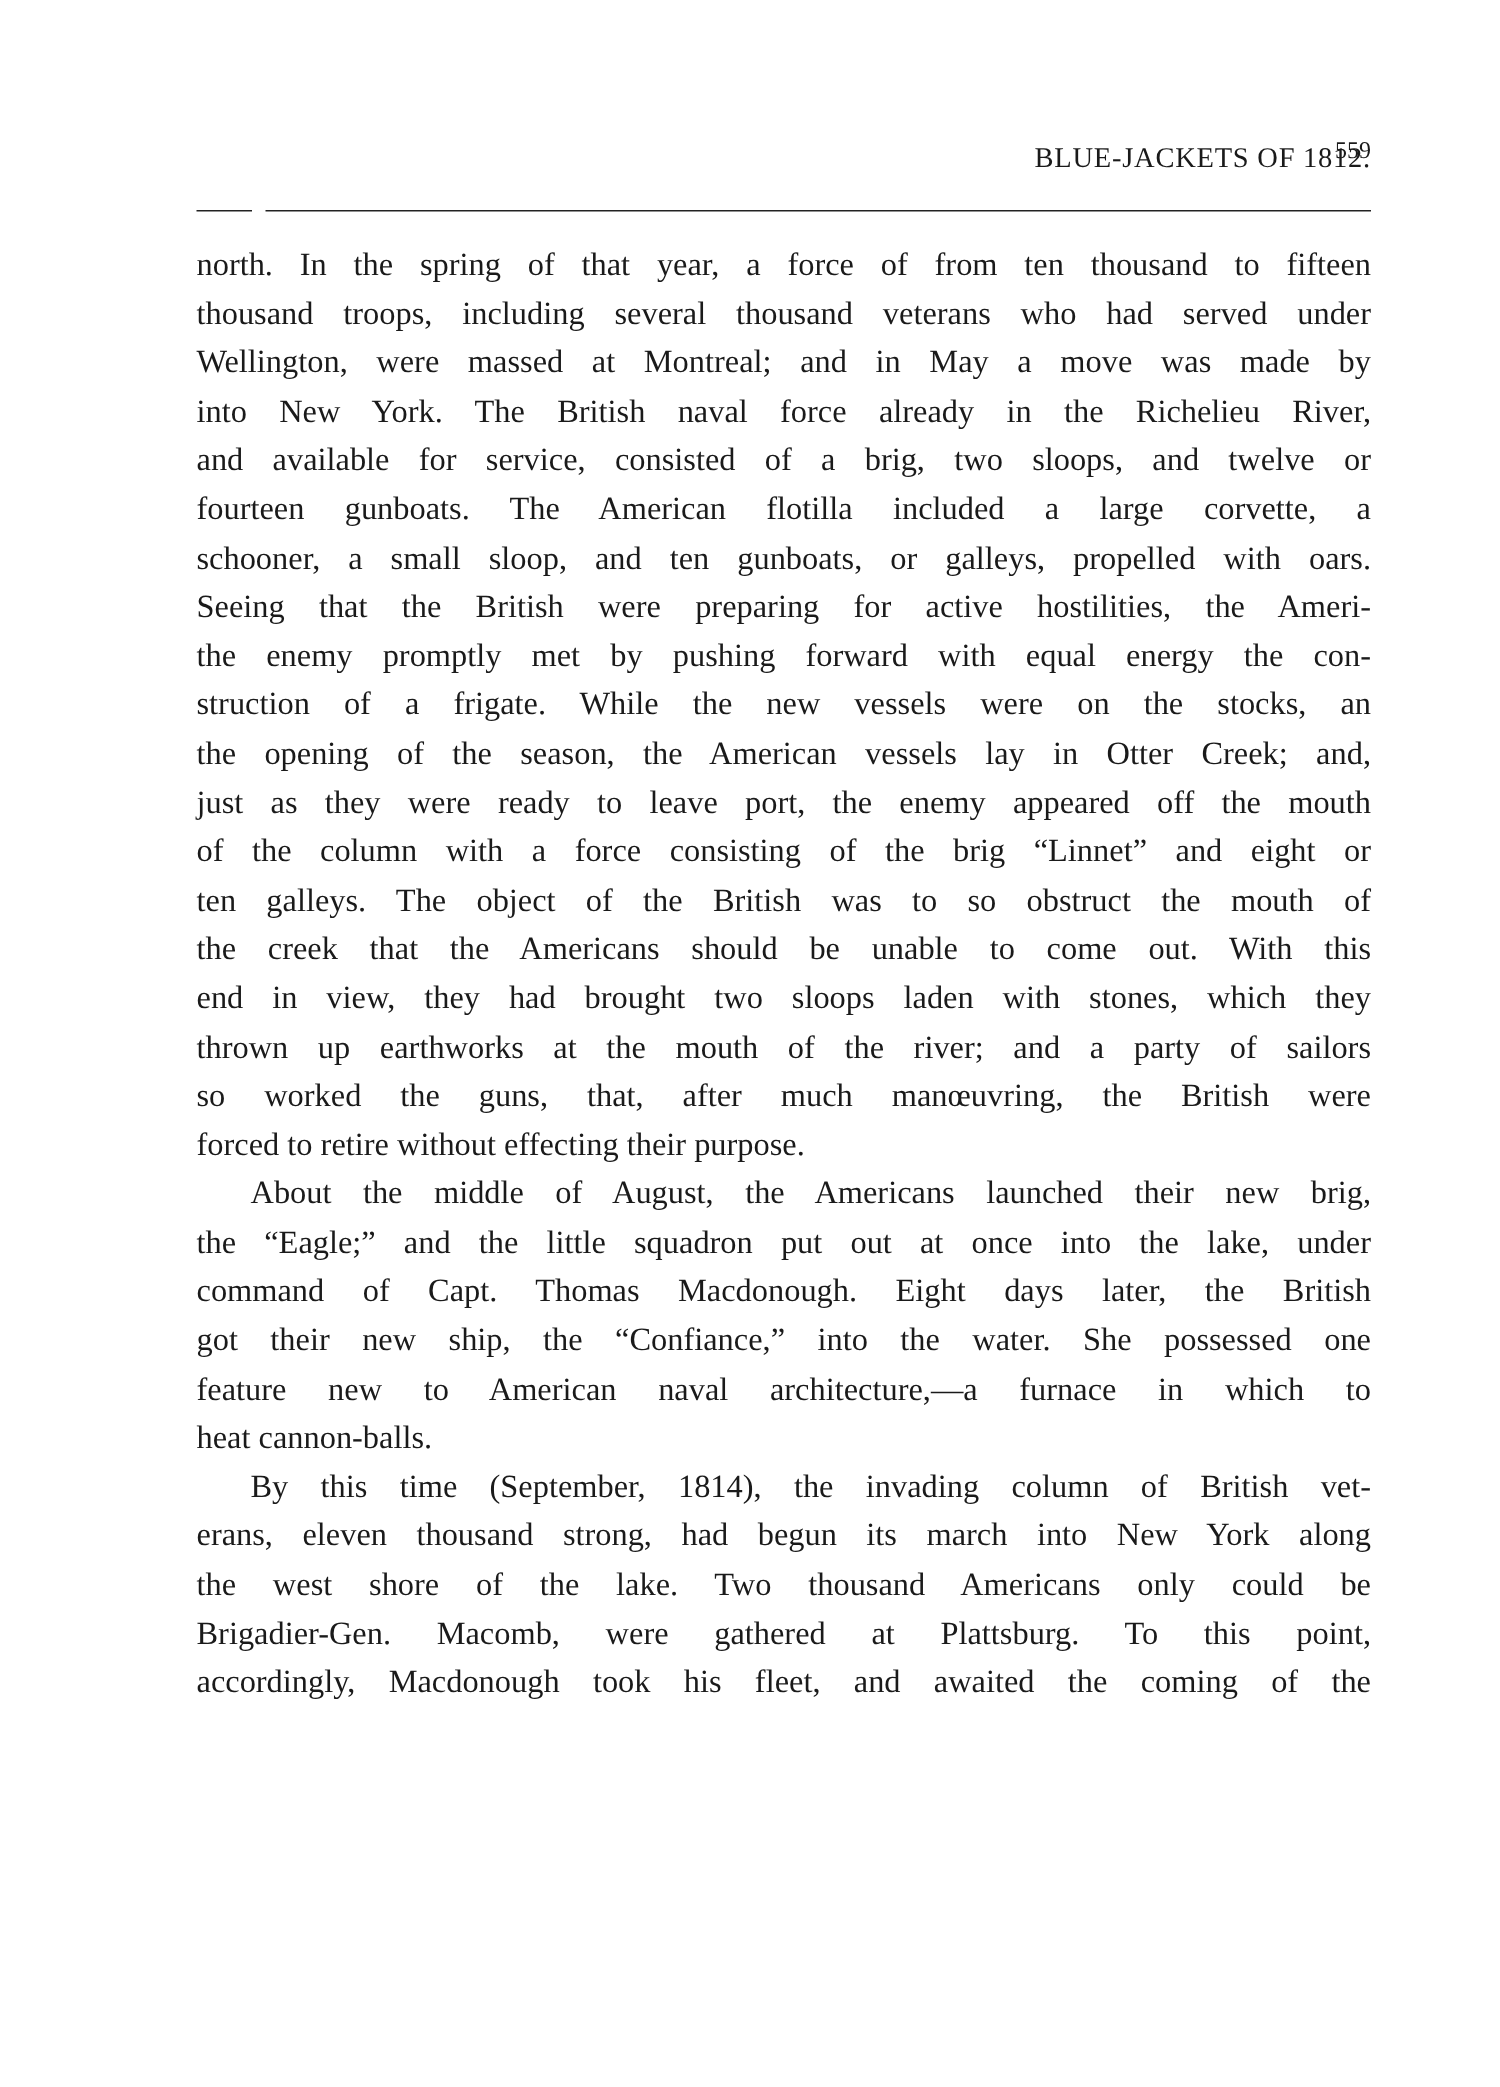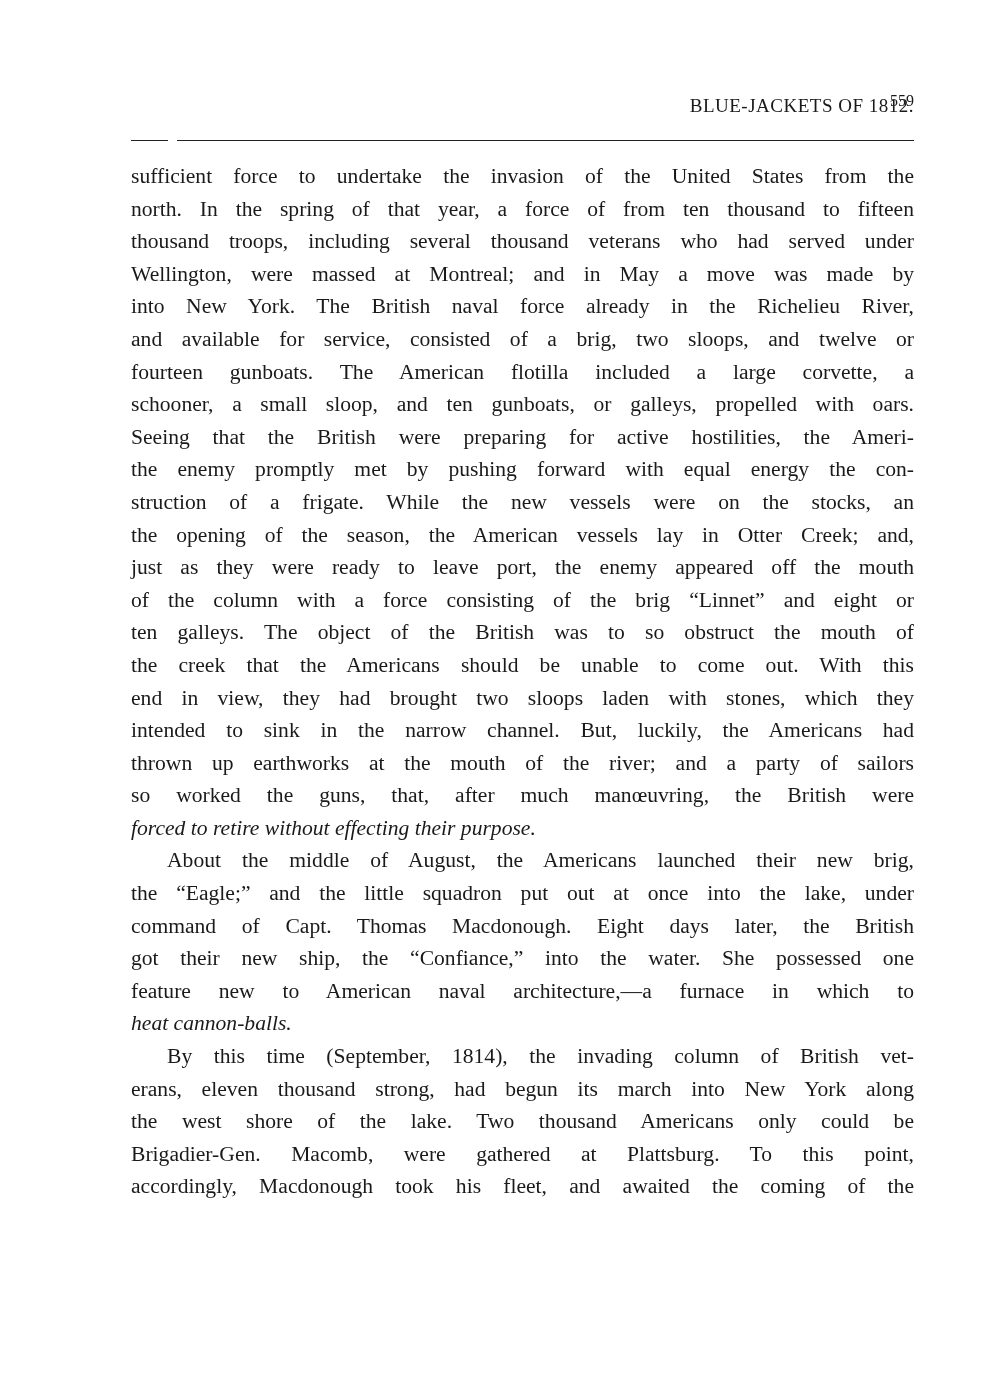--- a/index.html
+++ b/index.html
@@ -73,55 +73,52 @@
       margin: 0;
     }
     .line {
       display: block;
       text-align: justify;
       text-align-last: justify;
       white-space: nowrap;
     }
     .line.last {
       text-align-last: left;
-      font-style: italic;
     }
   </style>
 </head>
 <body>
 
 <div class="page">
   <div class="running-head">
     <div class="running-title">BLUE-JACKETS OF 1812.</div>
     <div class="page-number">559</div>
   </div>
   <div class="head-rule">
       <span class="gap"></span>
     </div>
 
   <div class="body-text">
     <div class="para">
-      <span class="line">sufficient force to undertake the invasion of the United States from the</span>
       <span class="line">north.  In the spring of that year, a force of from ten thousand to fifteen</span>
       <span class="line">thousand troops, including several thousand veterans who had served under</span>
       <span class="line">Wellington, were massed at Montreal; and in May a move was made by</span>
       <span class="line">into New York.  The British naval force already in the Richelieu River,</span>
       <span class="line">and available for service, consisted of a brig, two sloops, and twelve or</span>
       <span class="line">fourteen gunboats.  The American flotilla included a large corvette, a</span>
       <span class="line">schooner, a small sloop, and ten gunboats, or galleys, propelled with oars.</span>
       <span class="line">Seeing that the British were preparing for active hostilities, the Ameri-</span>
       <span class="line">the enemy promptly met by pushing forward with equal energy the con-</span>
       <span class="line">struction of a frigate.  While the new vessels were on the stocks, an</span>
       <span class="line">the opening of the season, the American vessels lay in Otter Creek; and,</span>
       <span class="line">just as they were ready to leave port, the enemy appeared off the mouth</span>
       <span class="line">of the column with a force consisting of the brig “Linnet” and eight or</span>
       <span class="line">ten galleys.  The object of the British was to so obstruct the mouth of</span>
       <span class="line">the creek that the Americans should be unable to come out.  With this</span>
       <span class="line">end in view, they had brought two sloops laden with stones, which they</span>
-      <span class="line">intended to sink in the narrow channel.  But, luckily, the Americans had</span>
       <span class="line">thrown up earthworks at the mouth of the river; and a party of sailors</span>
       <span class="line">so worked the guns, that, after much manœuvring, the British were</span>
       <span class="line last">forced to retire without effecting their purpose.</span>
     </div>
     <div class="para">
       <span class="line" style="padding-left:36px">About the middle of August, the Americans launched their new brig,</span>
       <span class="line">the “Eagle;” and the little squadron put out at once into the lake, under</span>
       <span class="line">command of Capt. Thomas Macdonough.  Eight days later, the British</span>
       <span class="line">got their new ship, the “Confiance,” into the water.  She possessed one</span>
       <span class="line">feature new to American naval architecture,—a furnace in which to</span>

